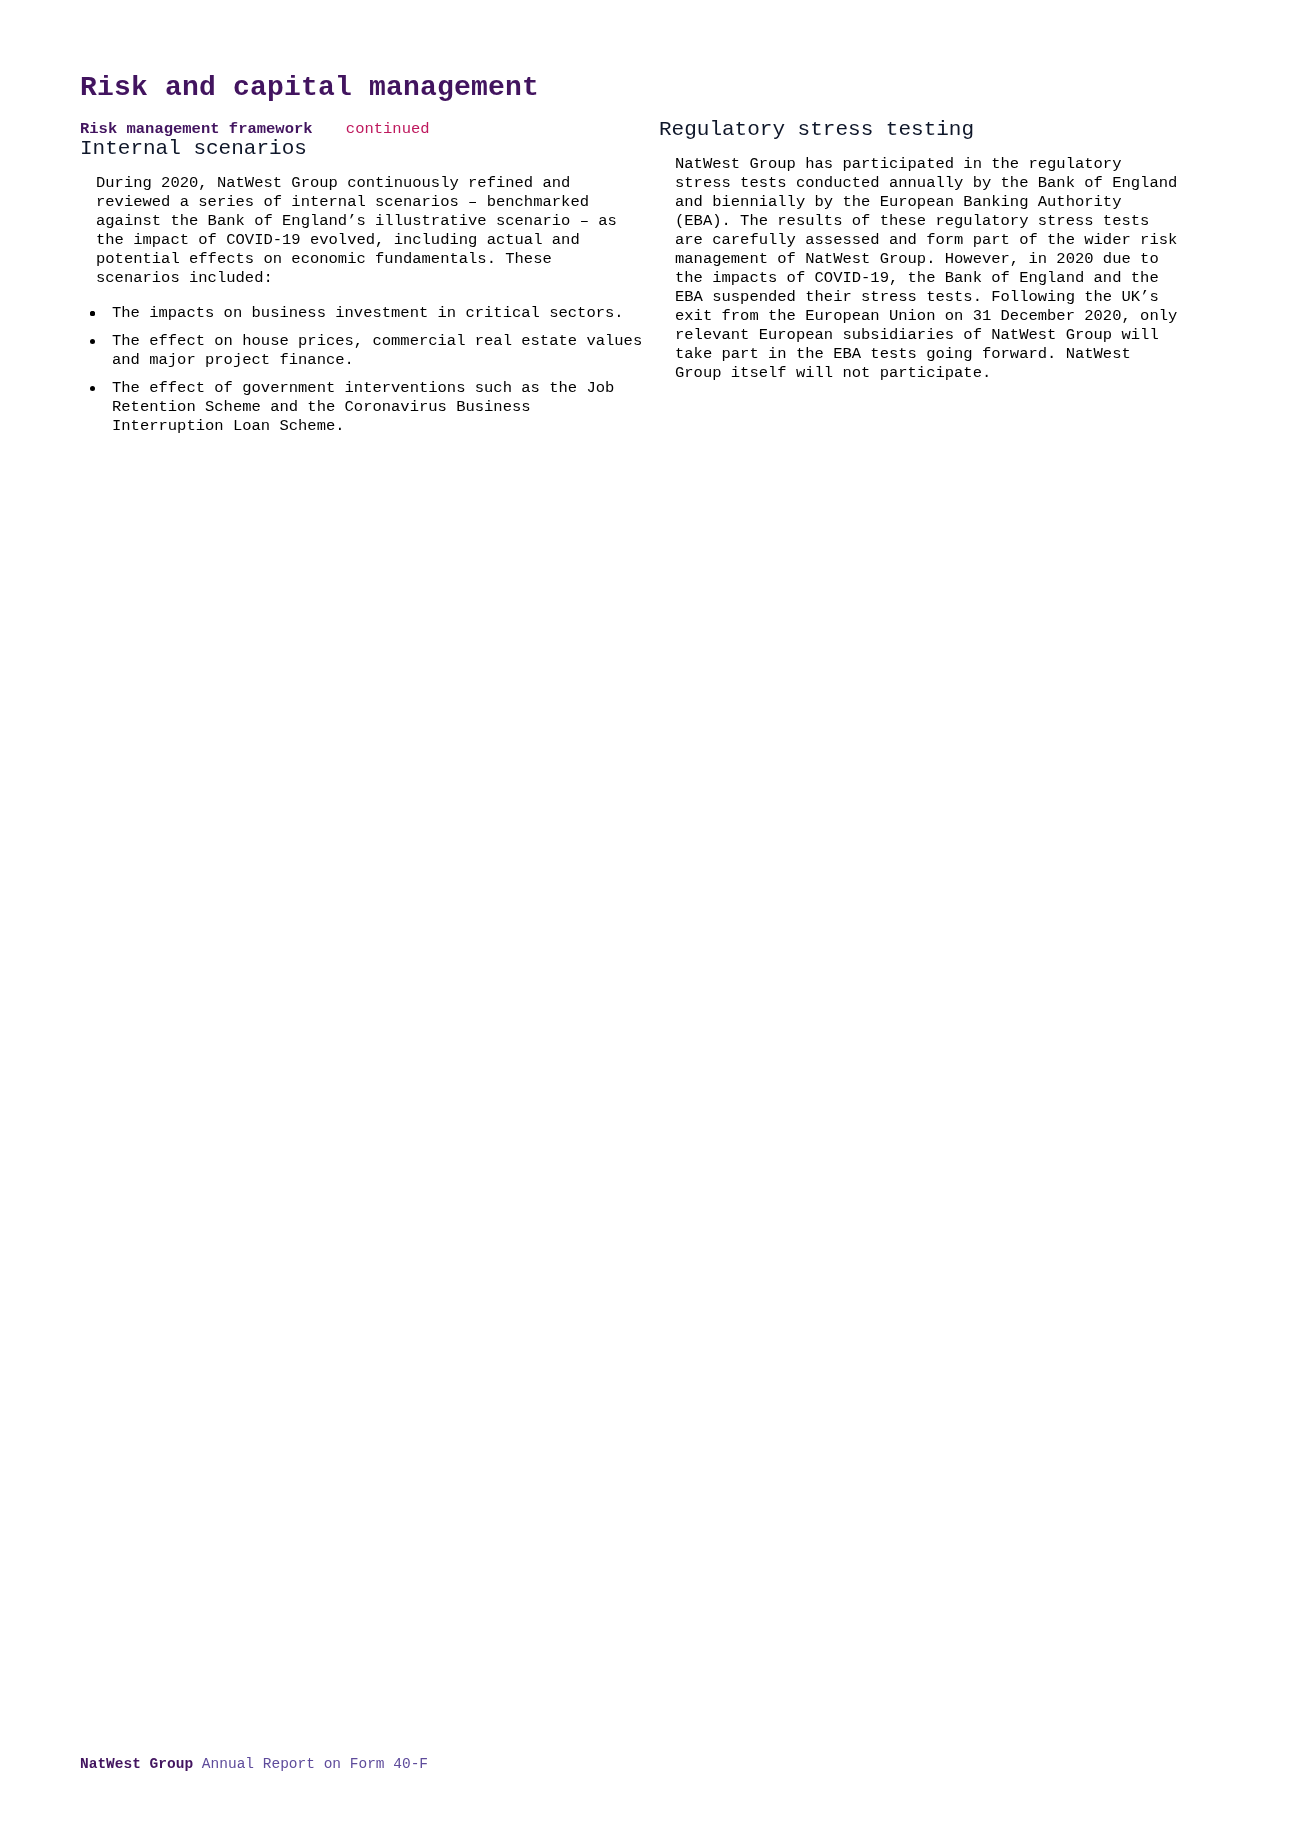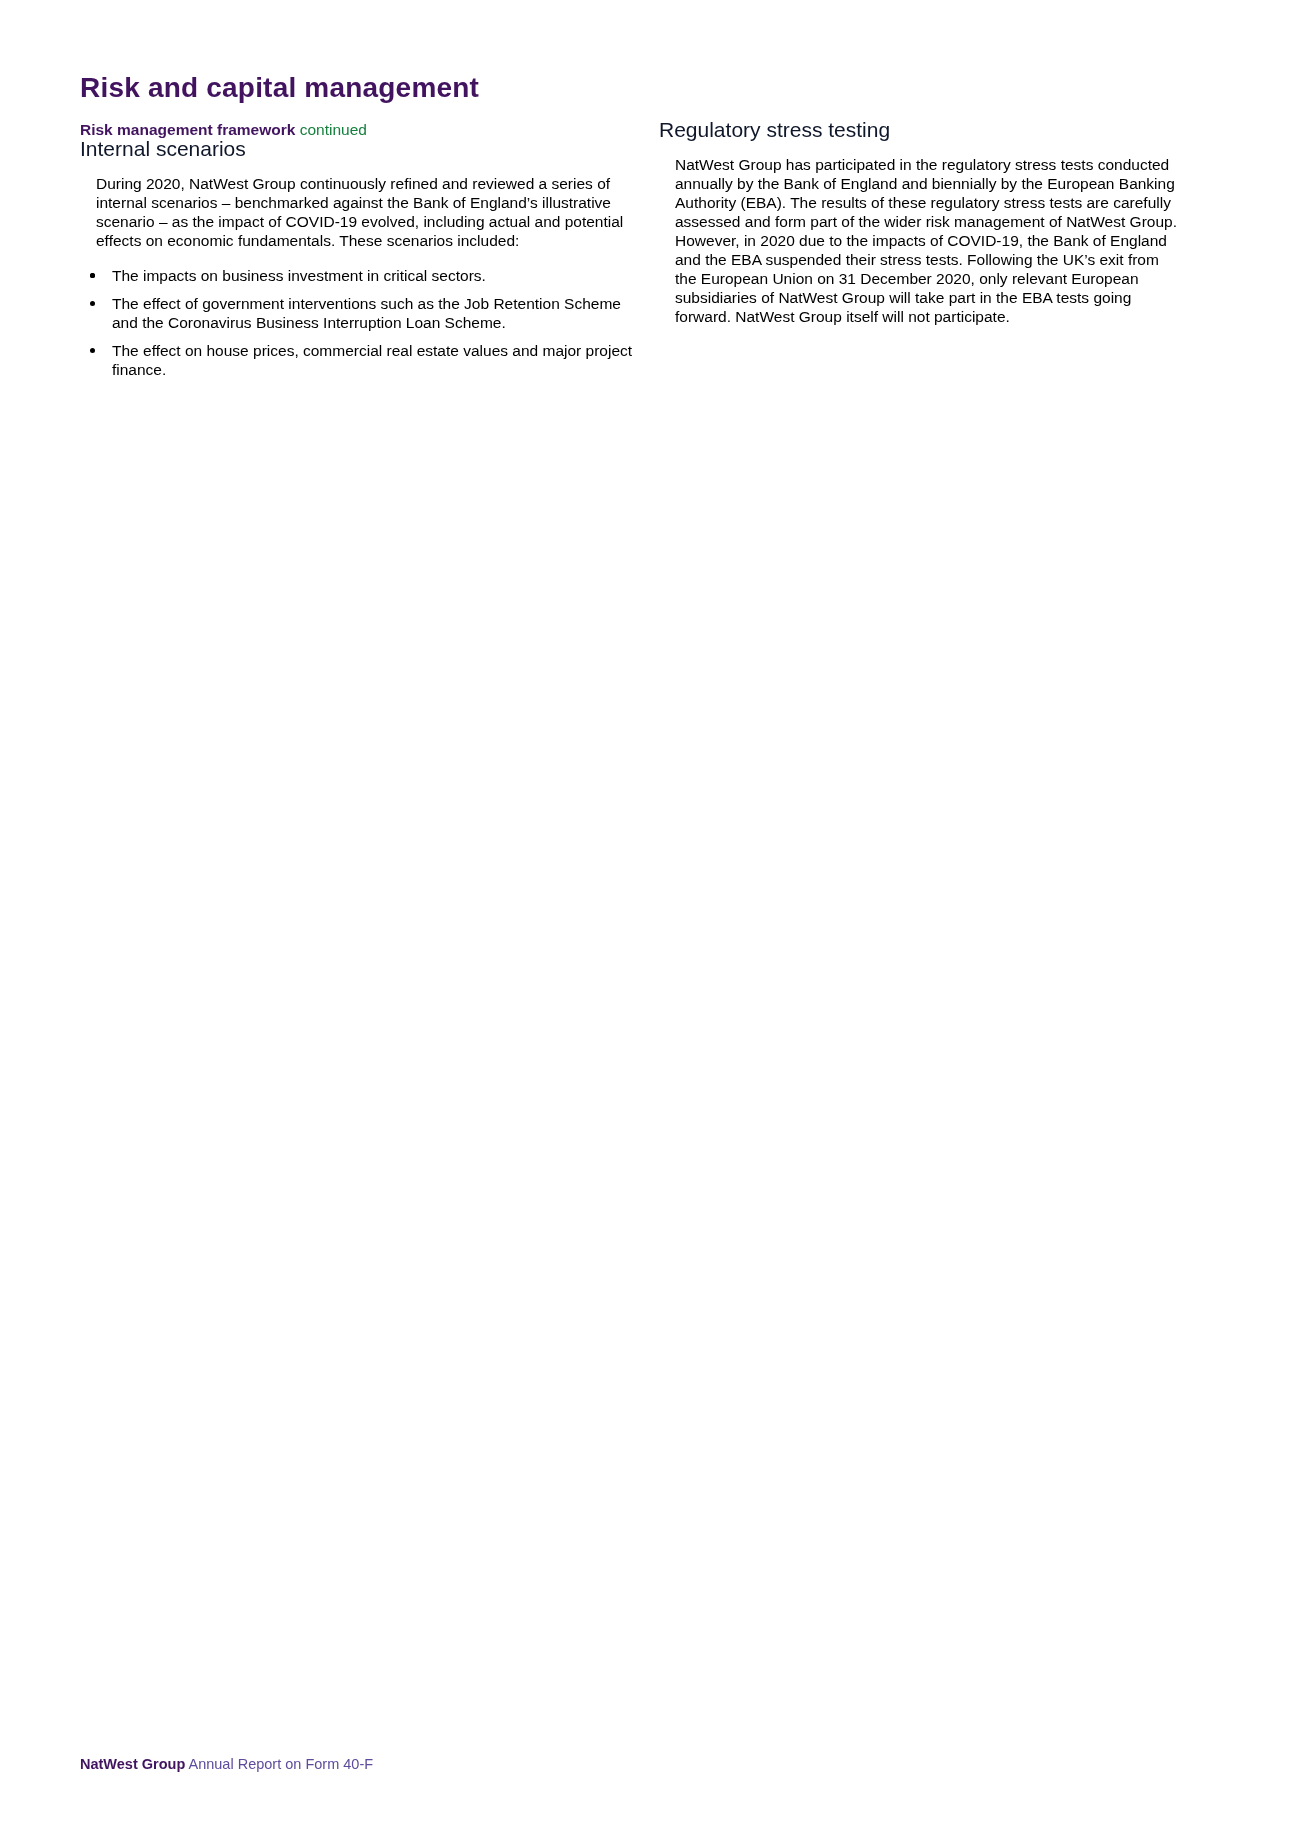--- a/index.html
+++ b/index.html
@@ -5,21 +5,21 @@
   html, body {
     margin: 0;
     padding: 0;
     background: #ffffff;
   }
   .page {
     position: relative;
     width: 1183px;
     height: 1839px;
     background: #ffffff;
-    font-family: Liberation Sans, sans-serif;
+    font-family: Liberation Mono, monospace;
     color: #000000;
     overflow: hidden;
   }
   .content {
     position: absolute;
     left: 80px;
     top: 72px;
     width: 1120px;
   }
   .page-title {
@@ -44,21 +44,22 @@
   }
   .section-heading {
     font-size: 15.5px;
     line-height: 19px;
     color: #42145F;
     font-weight: bold;
     margin: 0;
   }
   .section-heading .continued {
     font-weight: normal;
-    color: #15803d;
+    color: #be185d;
+    margin-left: 24px;
   }
   .subheading {
     font-size: 21px;
     line-height: 19px;
     color: #0f172a;
     font-weight: normal;
     margin: 0;
   }
   .para {
     margin: 16px;
@@ -128,22 +129,22 @@
       <div class="col-left body-text">
         <p class="section-heading"><span>Risk management framework</span><span class="continued"> continued</span></p>
 
         <p class="subheading">Internal scenarios</p>
 
         <p class="para">During 2020, NatWest Group continuously refined and reviewed a series of internal scenarios – benchmarked against the Bank of England’s illustrative scenario – as the impact of COVID-19 evolved, including actual and potential effects on economic fundamentals. These scenarios included:</p>
 
         <ul class="bullet-list">
           <li><span class="dot"></span></li>
           <li><span class="dot"></span><span>The impacts on business investment in critical sectors.</span></li>
+          <li><span class="dot"></span><span>The effect on house prices, commercial real estate values and major project finance.</span></li>
           <li><span class="dot"></span><span>The effect of government interventions such as the Job Retention Scheme and the Coronavirus Business Interruption Loan Scheme.</span></li>
-          <li><span class="dot"></span><span>The effect on house prices, commercial real estate values and major project finance.</span></li>
         </ul>
 
       </div>
 
       <div class="col-right body-text">
         <p class="subheading">Regulatory stress testing</p>
 
         <p class="para">NatWest Group has participated in the regulatory stress tests conducted annually by the Bank of England and biennially by the European Banking Authority (EBA). The results of these regulatory stress tests are carefully assessed and form part of the wider risk management of NatWest Group. However, in 2020 due to the impacts of COVID-19, the Bank of England and the EBA suspended their stress tests. Following the UK’s exit from the European Union on 31 December 2020, only relevant European subsidiaries of NatWest Group will take part in the EBA tests going forward. NatWest Group itself will not participate.</p>
       </div>
 

